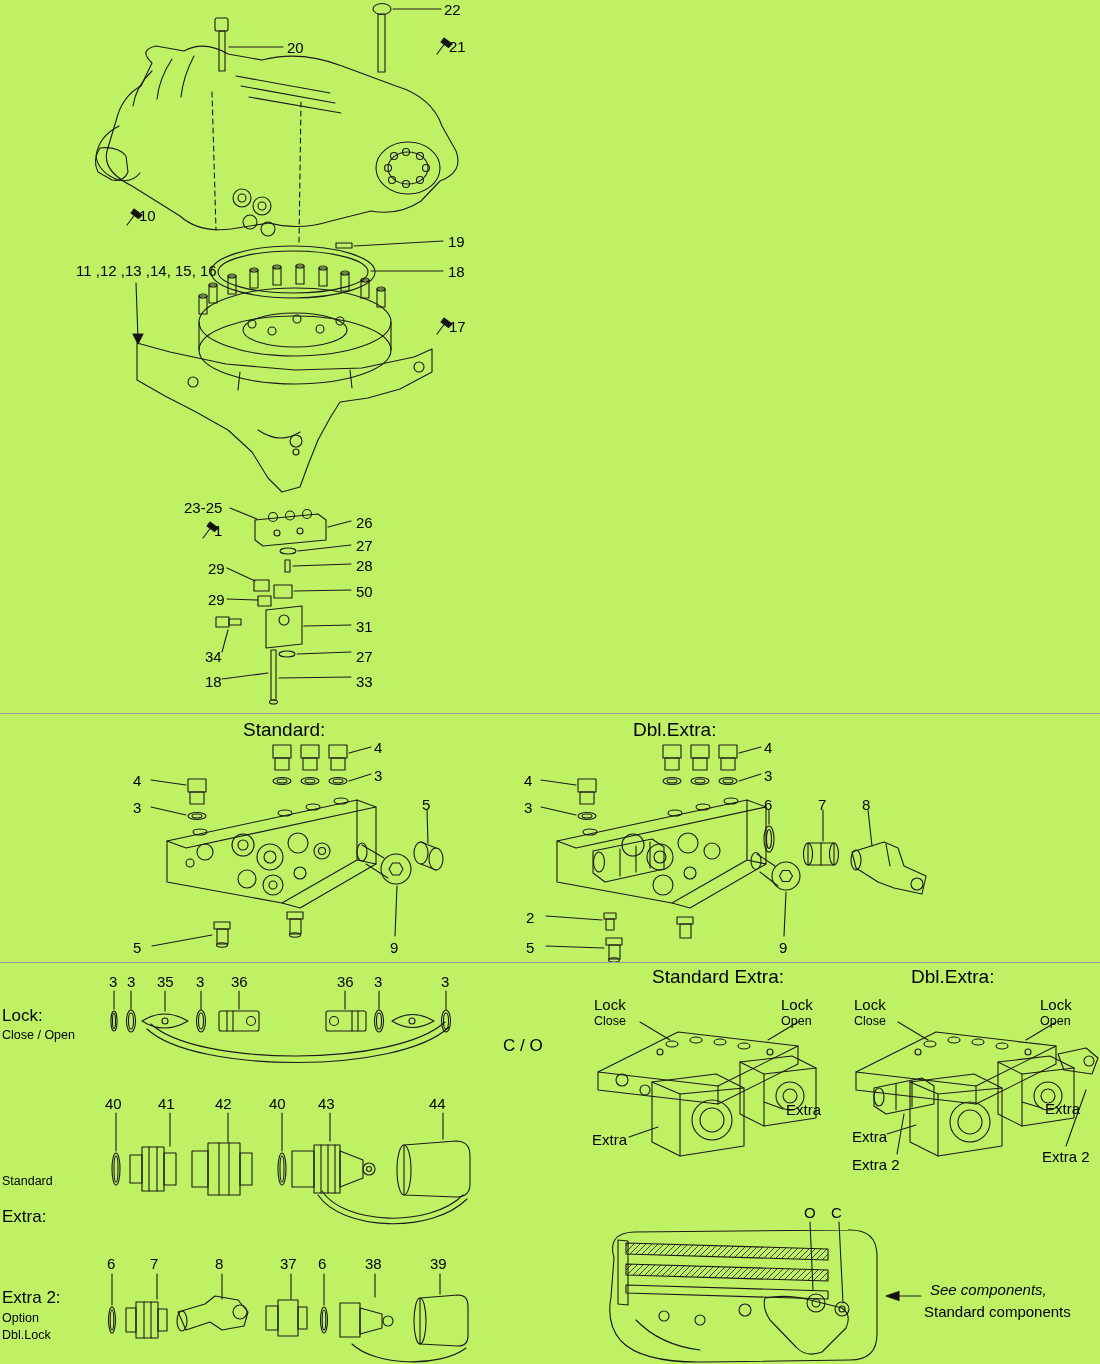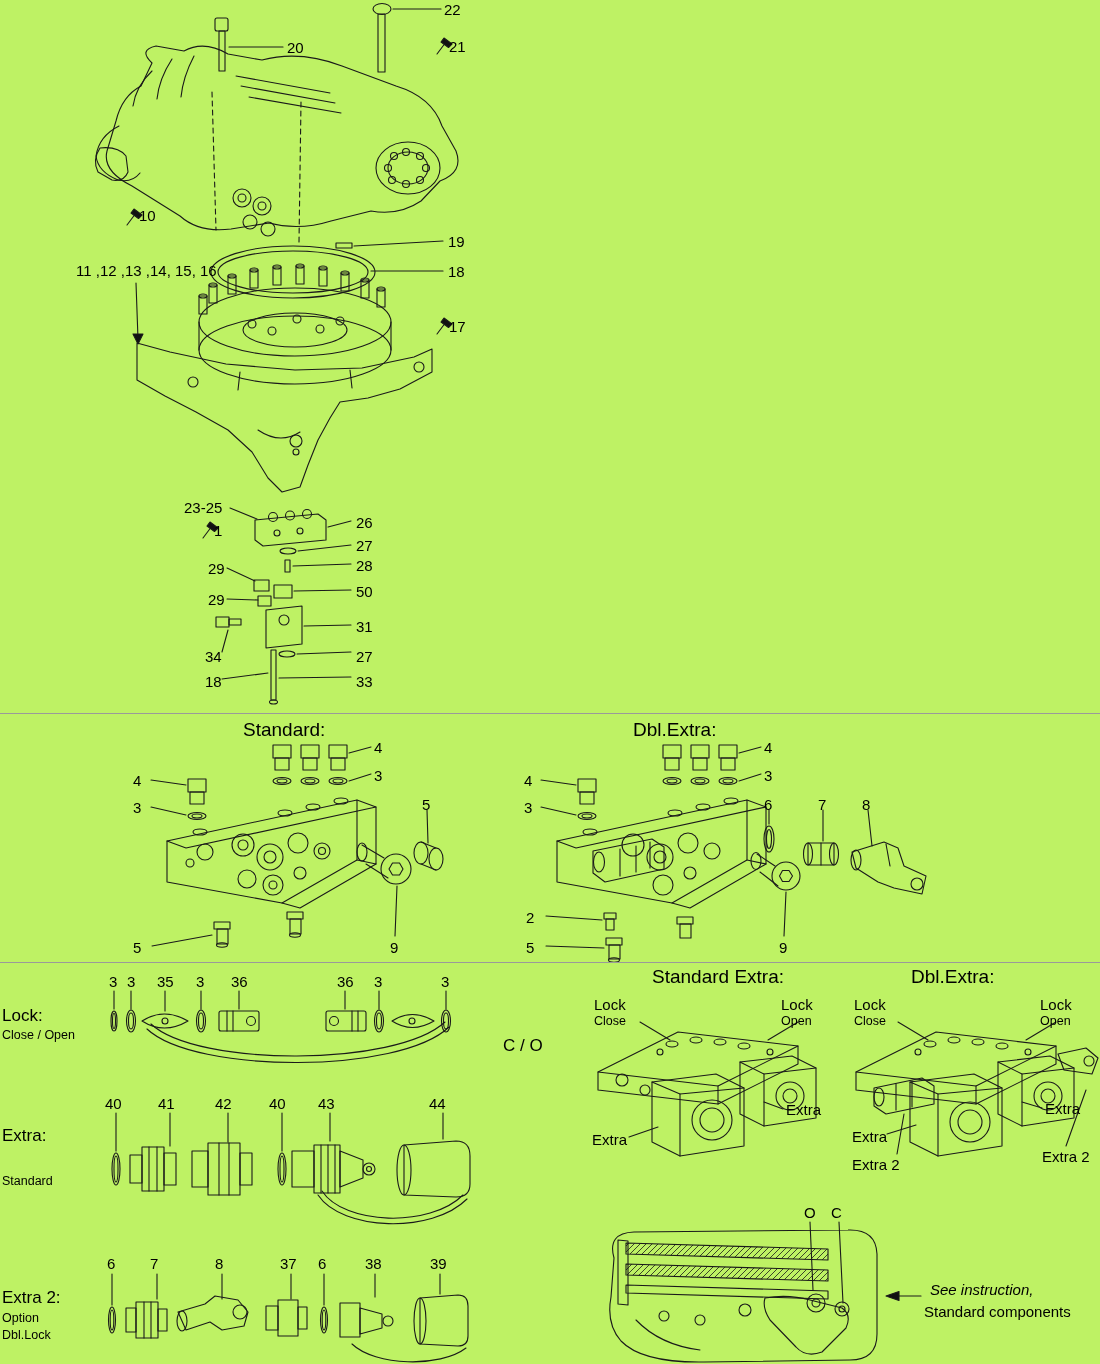--- a/index.html
+++ b/index.html
@@ -543,21 +543,21 @@
 <div class="lbl side" style="left:503px;top:1006px;margin-top:30px;">C / O</div>
 <div class="lbl" style="left:109px;top:973px;">3</div>
 <div class="lbl" style="left:127px;top:973px;">3</div>
 <div class="lbl" style="left:157px;top:973px;">35</div>
 <div class="lbl" style="left:196px;top:973px;">3</div>
 <div class="lbl" style="left:231px;top:973px;">36</div>
 <div class="lbl" style="left:337px;top:973px;">36</div>
 <div class="lbl" style="left:374px;top:973px;">3</div>
 <div class="lbl" style="left:441px;top:973px;">3</div>
 
-<div class="lbl side" style="left:2px;top:1126px;text-align:right;">Extra:</div>
+<div class="lbl side" style="left:2px;top:1207px;text-align:right;">Extra:</div>
 <div class="lbl small" style="left:2px;top:1174px;">Standard</div>
 <div class="lbl" style="left:105px;top:1095px;">40</div>
 <div class="lbl" style="left:158px;top:1095px;">41</div>
 <div class="lbl" style="left:215px;top:1095px;">42</div>
 <div class="lbl" style="left:269px;top:1095px;">40</div>
 <div class="lbl" style="left:318px;top:1095px;">43</div>
 <div class="lbl" style="left:429px;top:1095px;">44</div>
 
 <div class="lbl side" style="left:2px;top:1288px;">Extra 2:</div>
 <div class="lbl small" style="left:2px;top:1311px;">Option</div>
@@ -583,16 +583,16 @@
 <div class="lbl small" style="left:854px;top:1014px;">Close</div>
 <div class="lbl" style="left:1040px;top:996px;">Lock</div>
 <div class="lbl small" style="left:1040px;top:1014px;">Open</div>
 <div class="lbl" style="left:1045px;top:1100px;">Extra</div>
 <div class="lbl" style="left:852px;top:1128px;">Extra</div>
 <div class="lbl" style="left:852px;top:1156px;">Extra 2</div>
 <div class="lbl" style="left:1042px;top:1148px;">Extra 2</div>
 
 <div class="lbl" style="left:804px;top:1204px;">O</div>
 <div class="lbl" style="left:831px;top:1204px;">C</div>
-<div class="lbl italic" style="left:930px;top:1281px;">See instruction,</div>
+<div class="lbl italic" style="left:930px;top:1281px;">See components,</div>
 <div class="lbl" style="left:924px;top:1303px;">Standard components</div>
 
 </div>
 
 </body></html>

